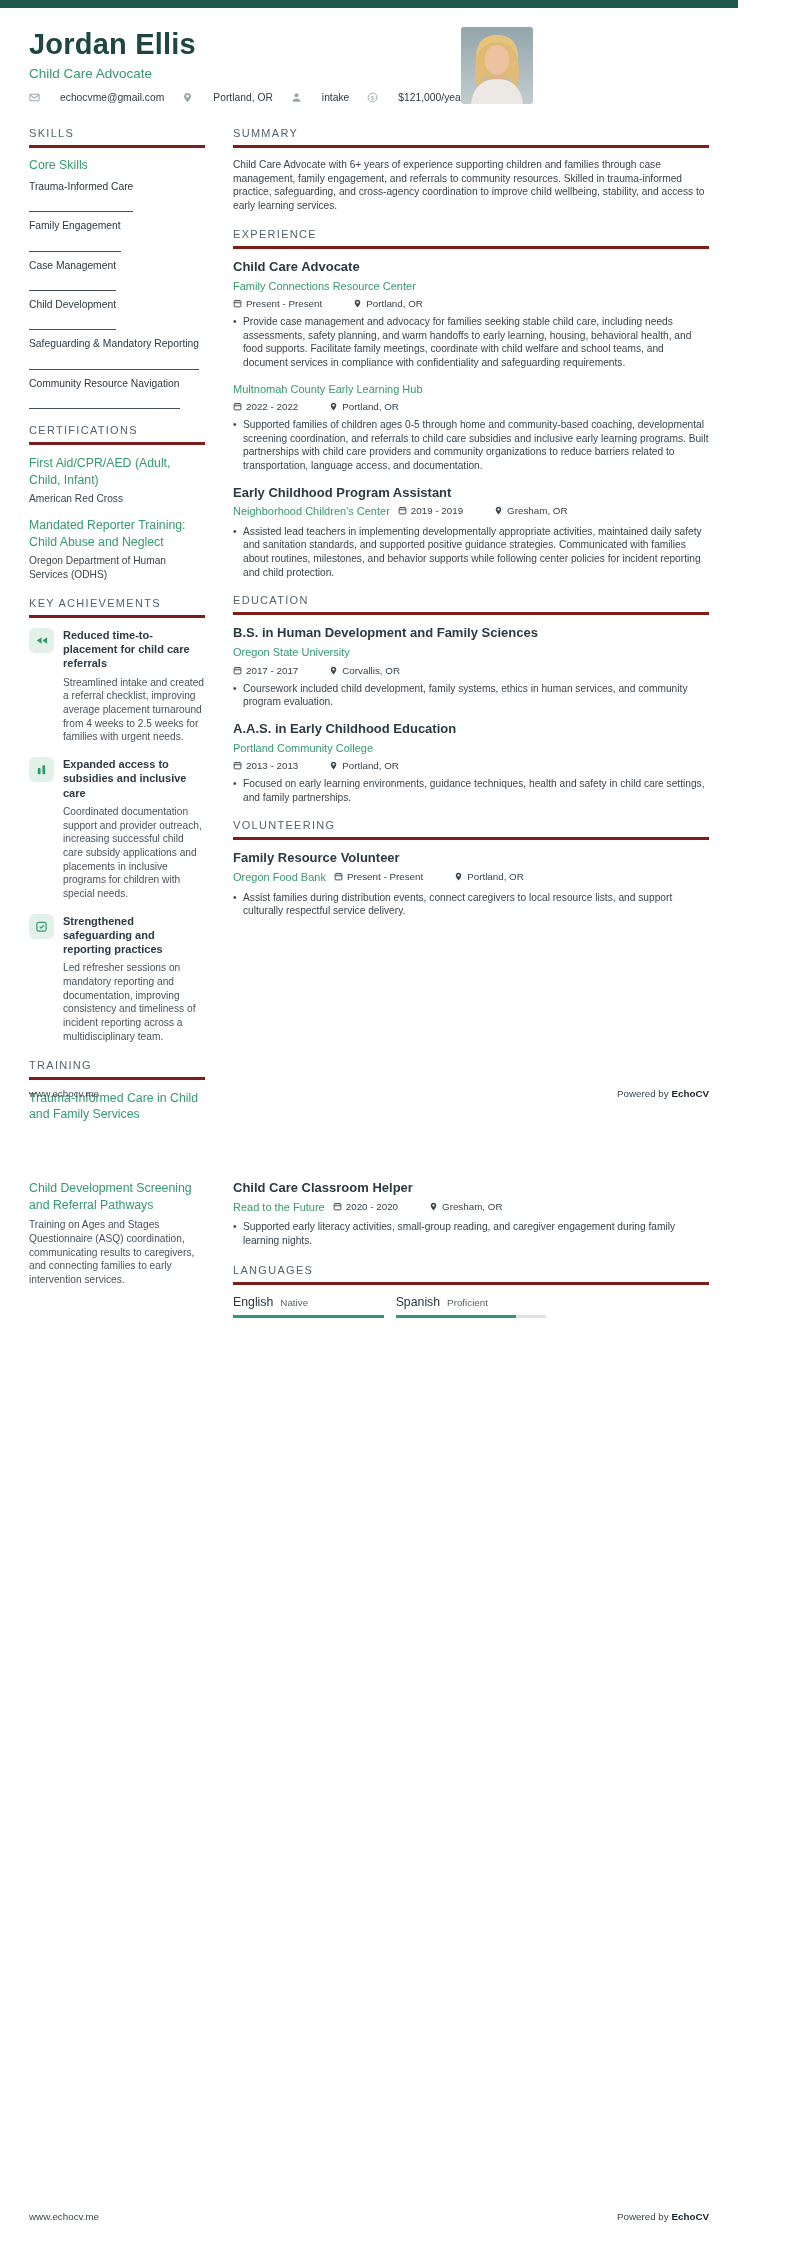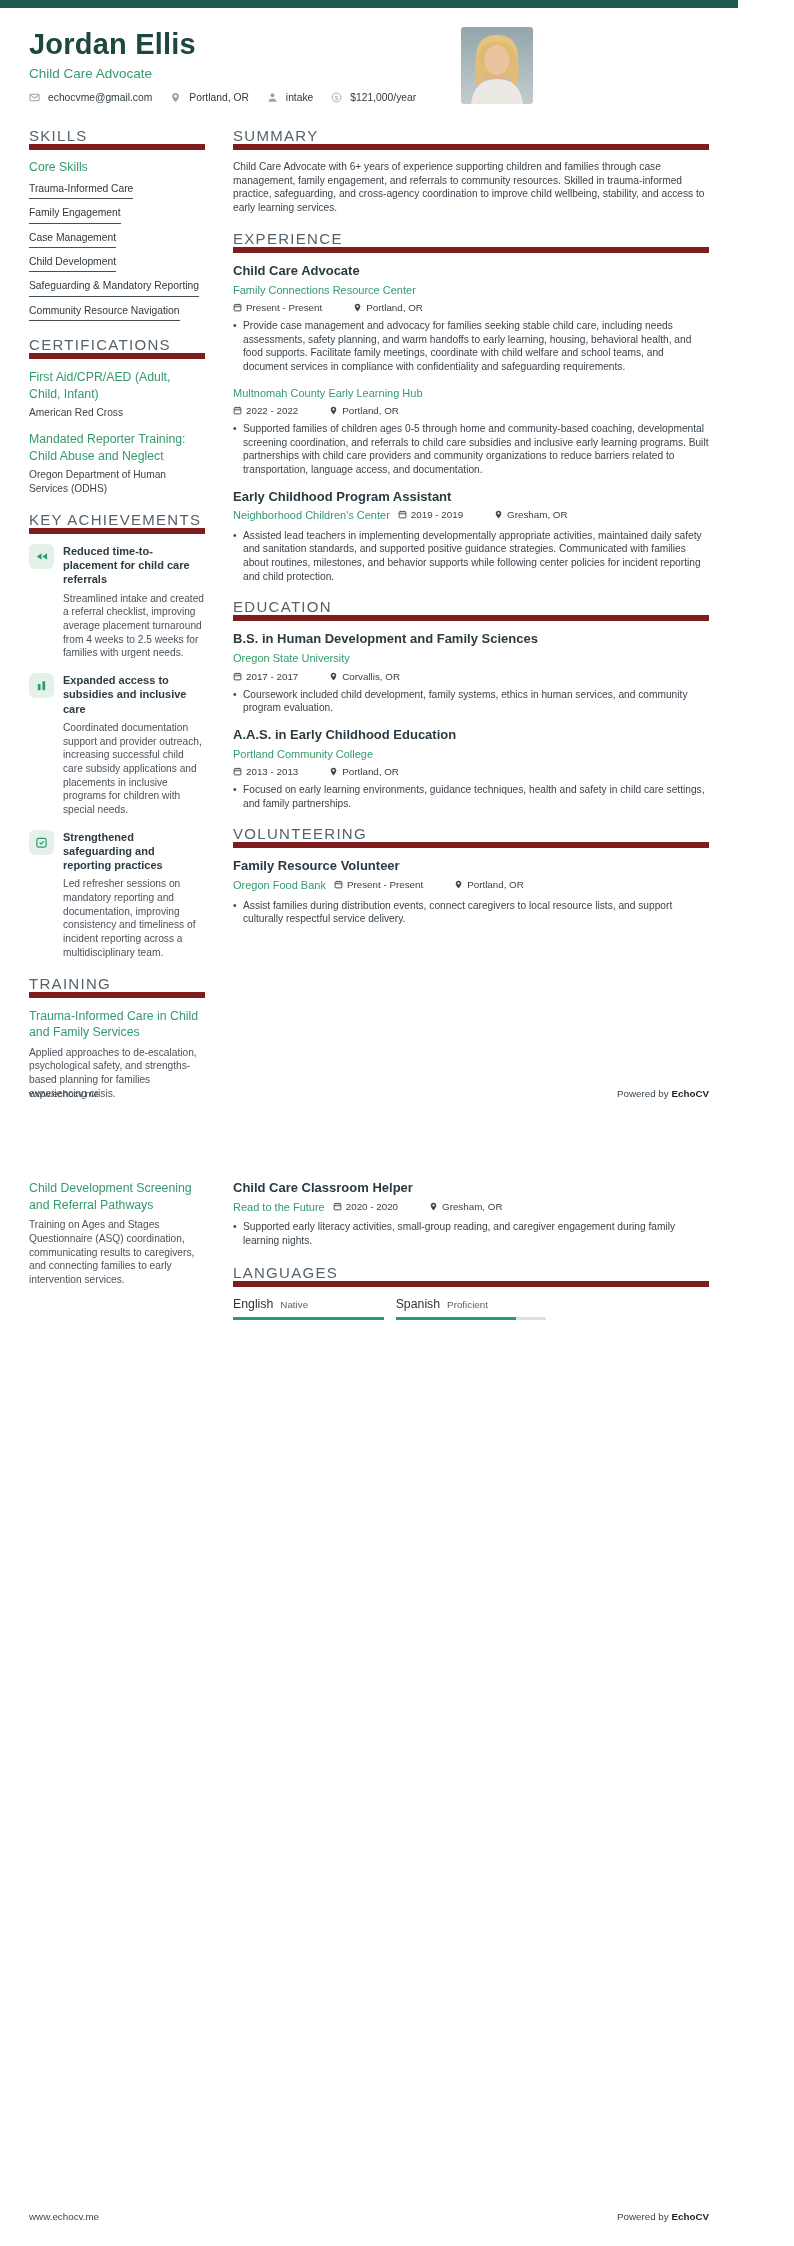--- a/index.html
+++ b/index.html
@@ -5,33 +5,33 @@
   * { box-sizing: border-box; margin: 0; padding: 0; }
   html,body { background:#ffffff; }
   .canvas { width:794px; height:2246px; background:#fff; position:relative;
             font-family:"Liberation Sans","DejaVu Sans",sans-serif; color:#3c454d; }
   .page { position:relative; width:738px; height:1123px; overflow:hidden; background:#fff; }
   .topbar { height:8px; background:#1d5a4c; }
   .header { padding:20px 29px 0; }
   .name { font-size:29px; font-weight:600; color:#1d473f; letter-spacing:.2px; }
   .job-title { margin-top:5px; font-size:13.5px; font-weight:500; color:#359a6c; }
   .contact-row { margin-top:11px; display:flex; align-items:center; gap:18px; font-size:10.3px; color:#2f3a41; }
-  .c-item { display:flex; align-items:center; gap:8px; }
+  .c-item { display:flex; align-items:center; gap:20px; }
   .c-item svg { color:#9aa4ab; flex:none; display:block; }
   .photo { position:absolute; left:461px; top:27px; width:72px; height:77px; border-radius:3px; overflow:hidden; }
   .photo svg { display:block; }
   .columns { display:flex; gap:28px; padding:0 29px; margin-top:24px; }
   .col-left { width:176px; flex:none; }
   .col-right { flex:1; min-width:0; }
   .section { margin-bottom:15px; }
-  .sec-h { font-size:15px; letter-spacing:1.3px; color:#56626b; 
-           border-bottom:6px solid #7f1d1d; margin-bottom:10px; font-weight:400; }
+  .sec-h { font-size:11px; letter-spacing:1.3px; color:#56626b; padding-bottom:6px;
+           border-bottom:3px solid #7f1d1d; margin-bottom:10px; font-weight:400; }
   .group-title { font-size:12.3px; color:#359a6c; font-weight:500; margin-bottom:9px; }
   .tags { display:flex; flex-wrap:wrap; gap:8px 14px; }
-  .tag { font-size:10.3px; color:#2e383f; padding-bottom:3px; border-bottom:1px solid #454f57; line-height:1.2; }
+  .tag { font-size:10.3px; color:#2e383f; padding-bottom:18px; border-bottom:1px solid #454f57; line-height:1.2; }
   .cert { margin-bottom:11px; }
   .cert-title { font-size:12.3px; color:#359a6c; line-height:1.35; font-weight:500; margin-bottom:4px; }
   .cert-issuer { font-size:10.2px; color:#3c454d; line-height:1.35; }
   .ach { display:flex; gap:9px; margin-bottom:13px; }
   .ach-icon { width:25px; height:25px; border-radius:6px; background:#e3f1e9; color:#2f9a6c;
               display:flex; align-items:center; justify-content:center; flex:none; }
   .ach-body { flex:1; min-width:0; }
   .ach-title { font-size:11px; font-weight:600; color:#2d3a42; line-height:1.3; margin-bottom:5px; }
   .ach-desc { font-size:10.2px; color:#4a525a; line-height:1.34; }
   .train { margin-bottom:12px; }

